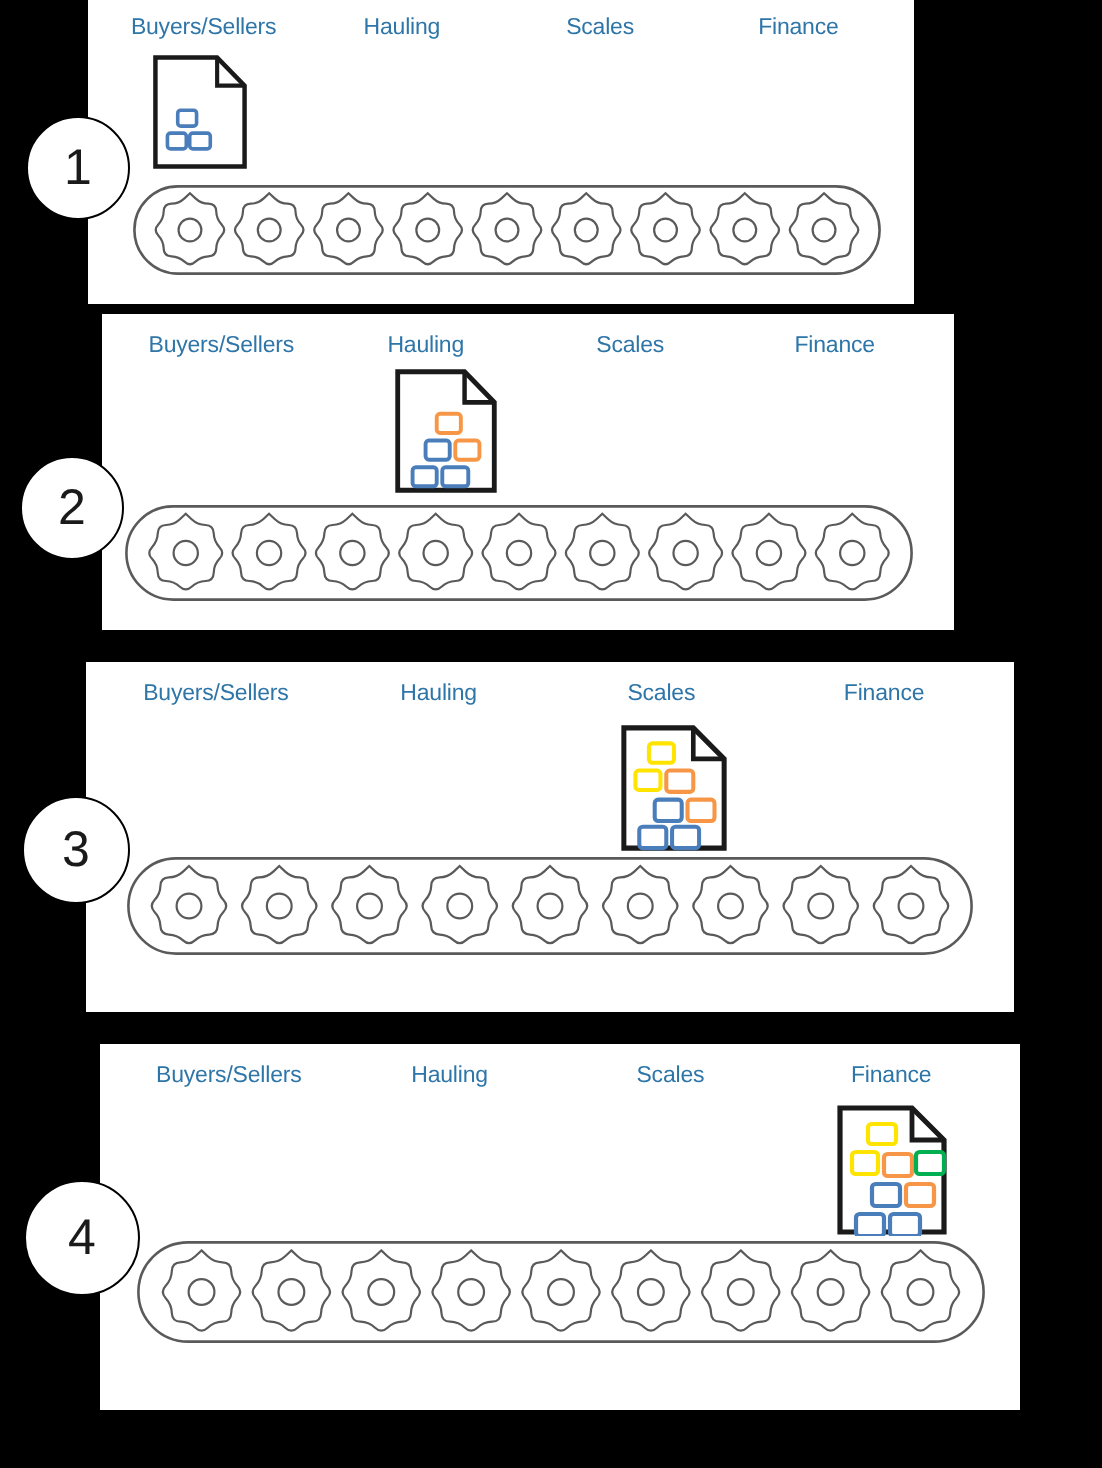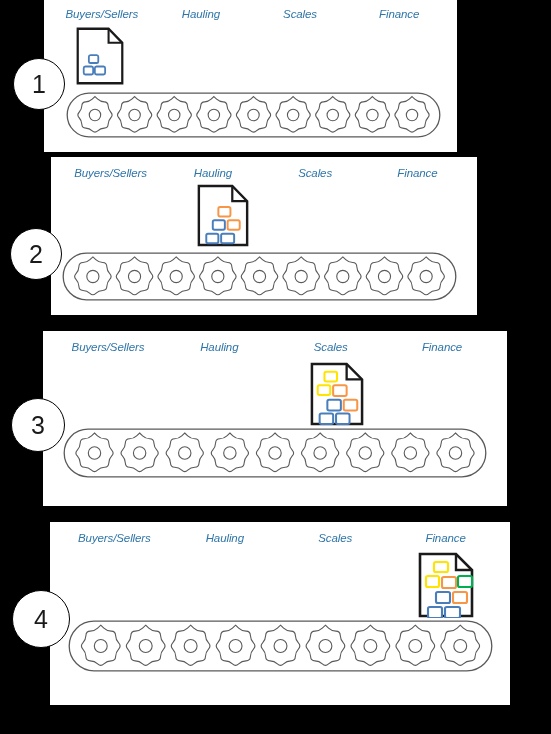--- a/index.html
+++ b/index.html
@@ -41,21 +41,20 @@
     position: absolute;
     top: 0;
     color: #2E75A8;
     font-size: 11.5px;
     font-family: "Liberation Sans", sans-serif;
     white-space: nowrap;
     letter-spacing: -0.1px;
     text-align: center;
     transform: translateX(-50%);
     line-height: 16px;
-    font-style: italic;
   }
 
   .doc-icon {
     position: absolute;
   }
 
   .gear-track {
     position: absolute;
   }
 

